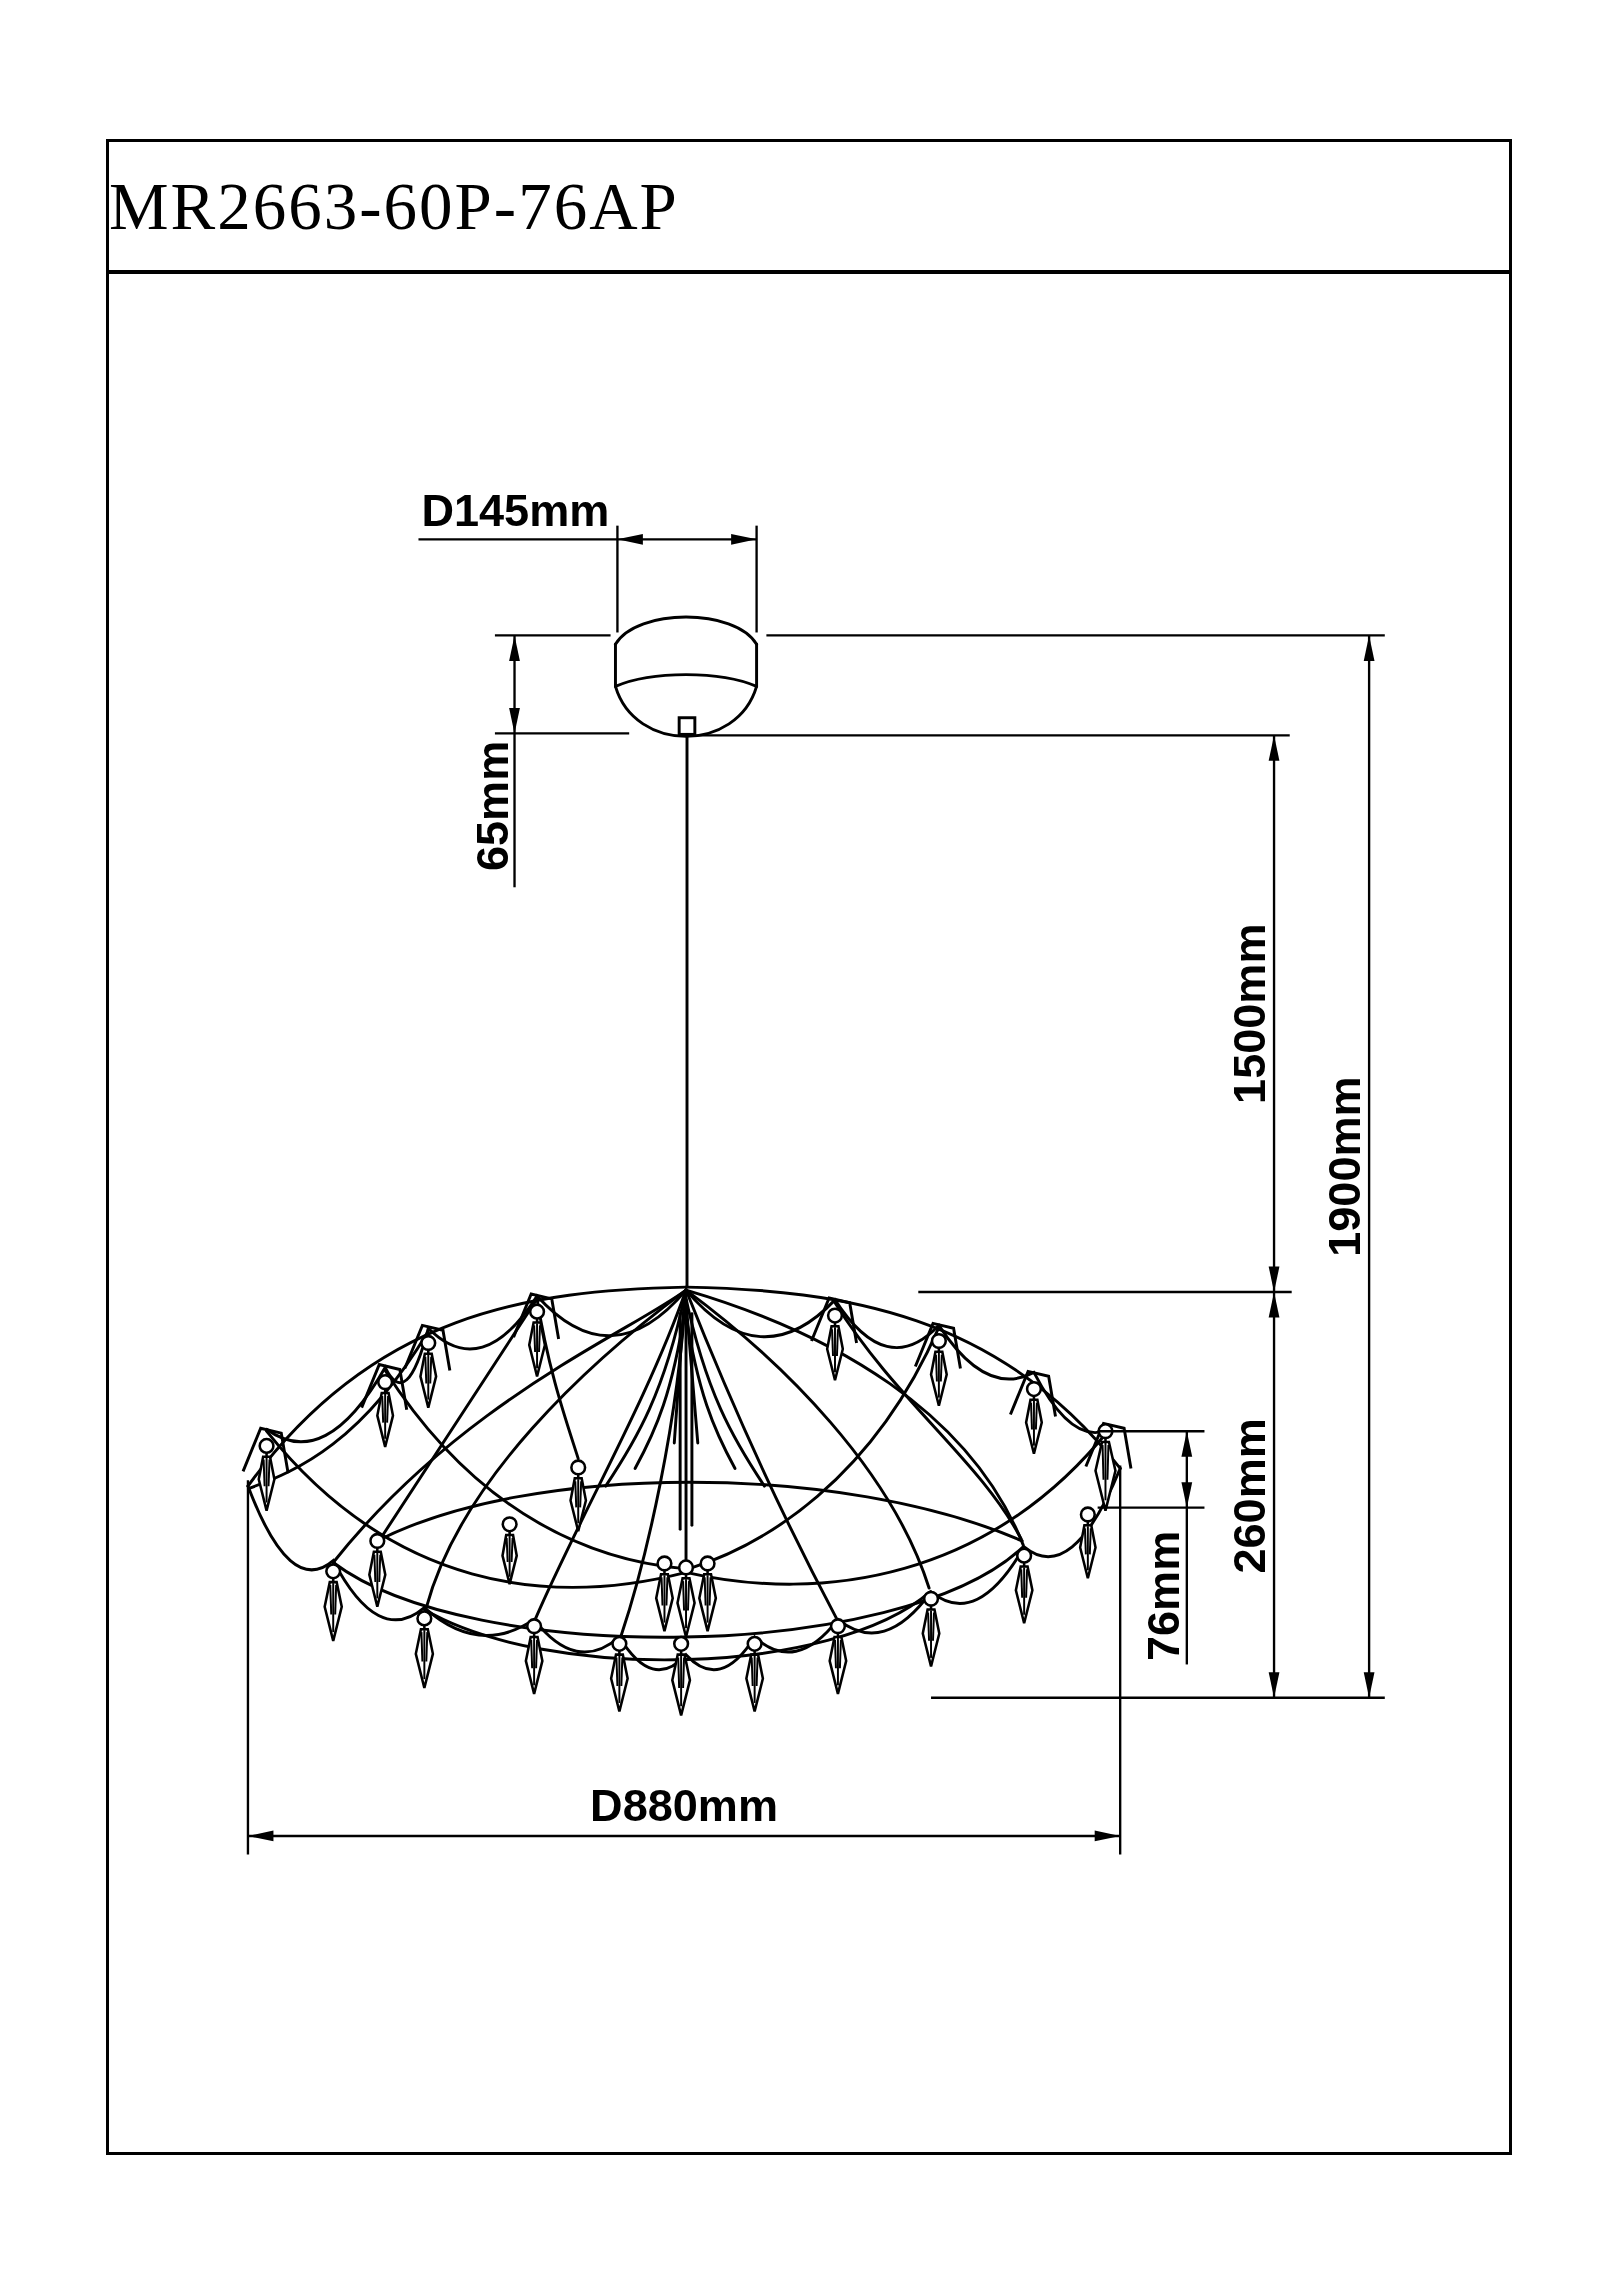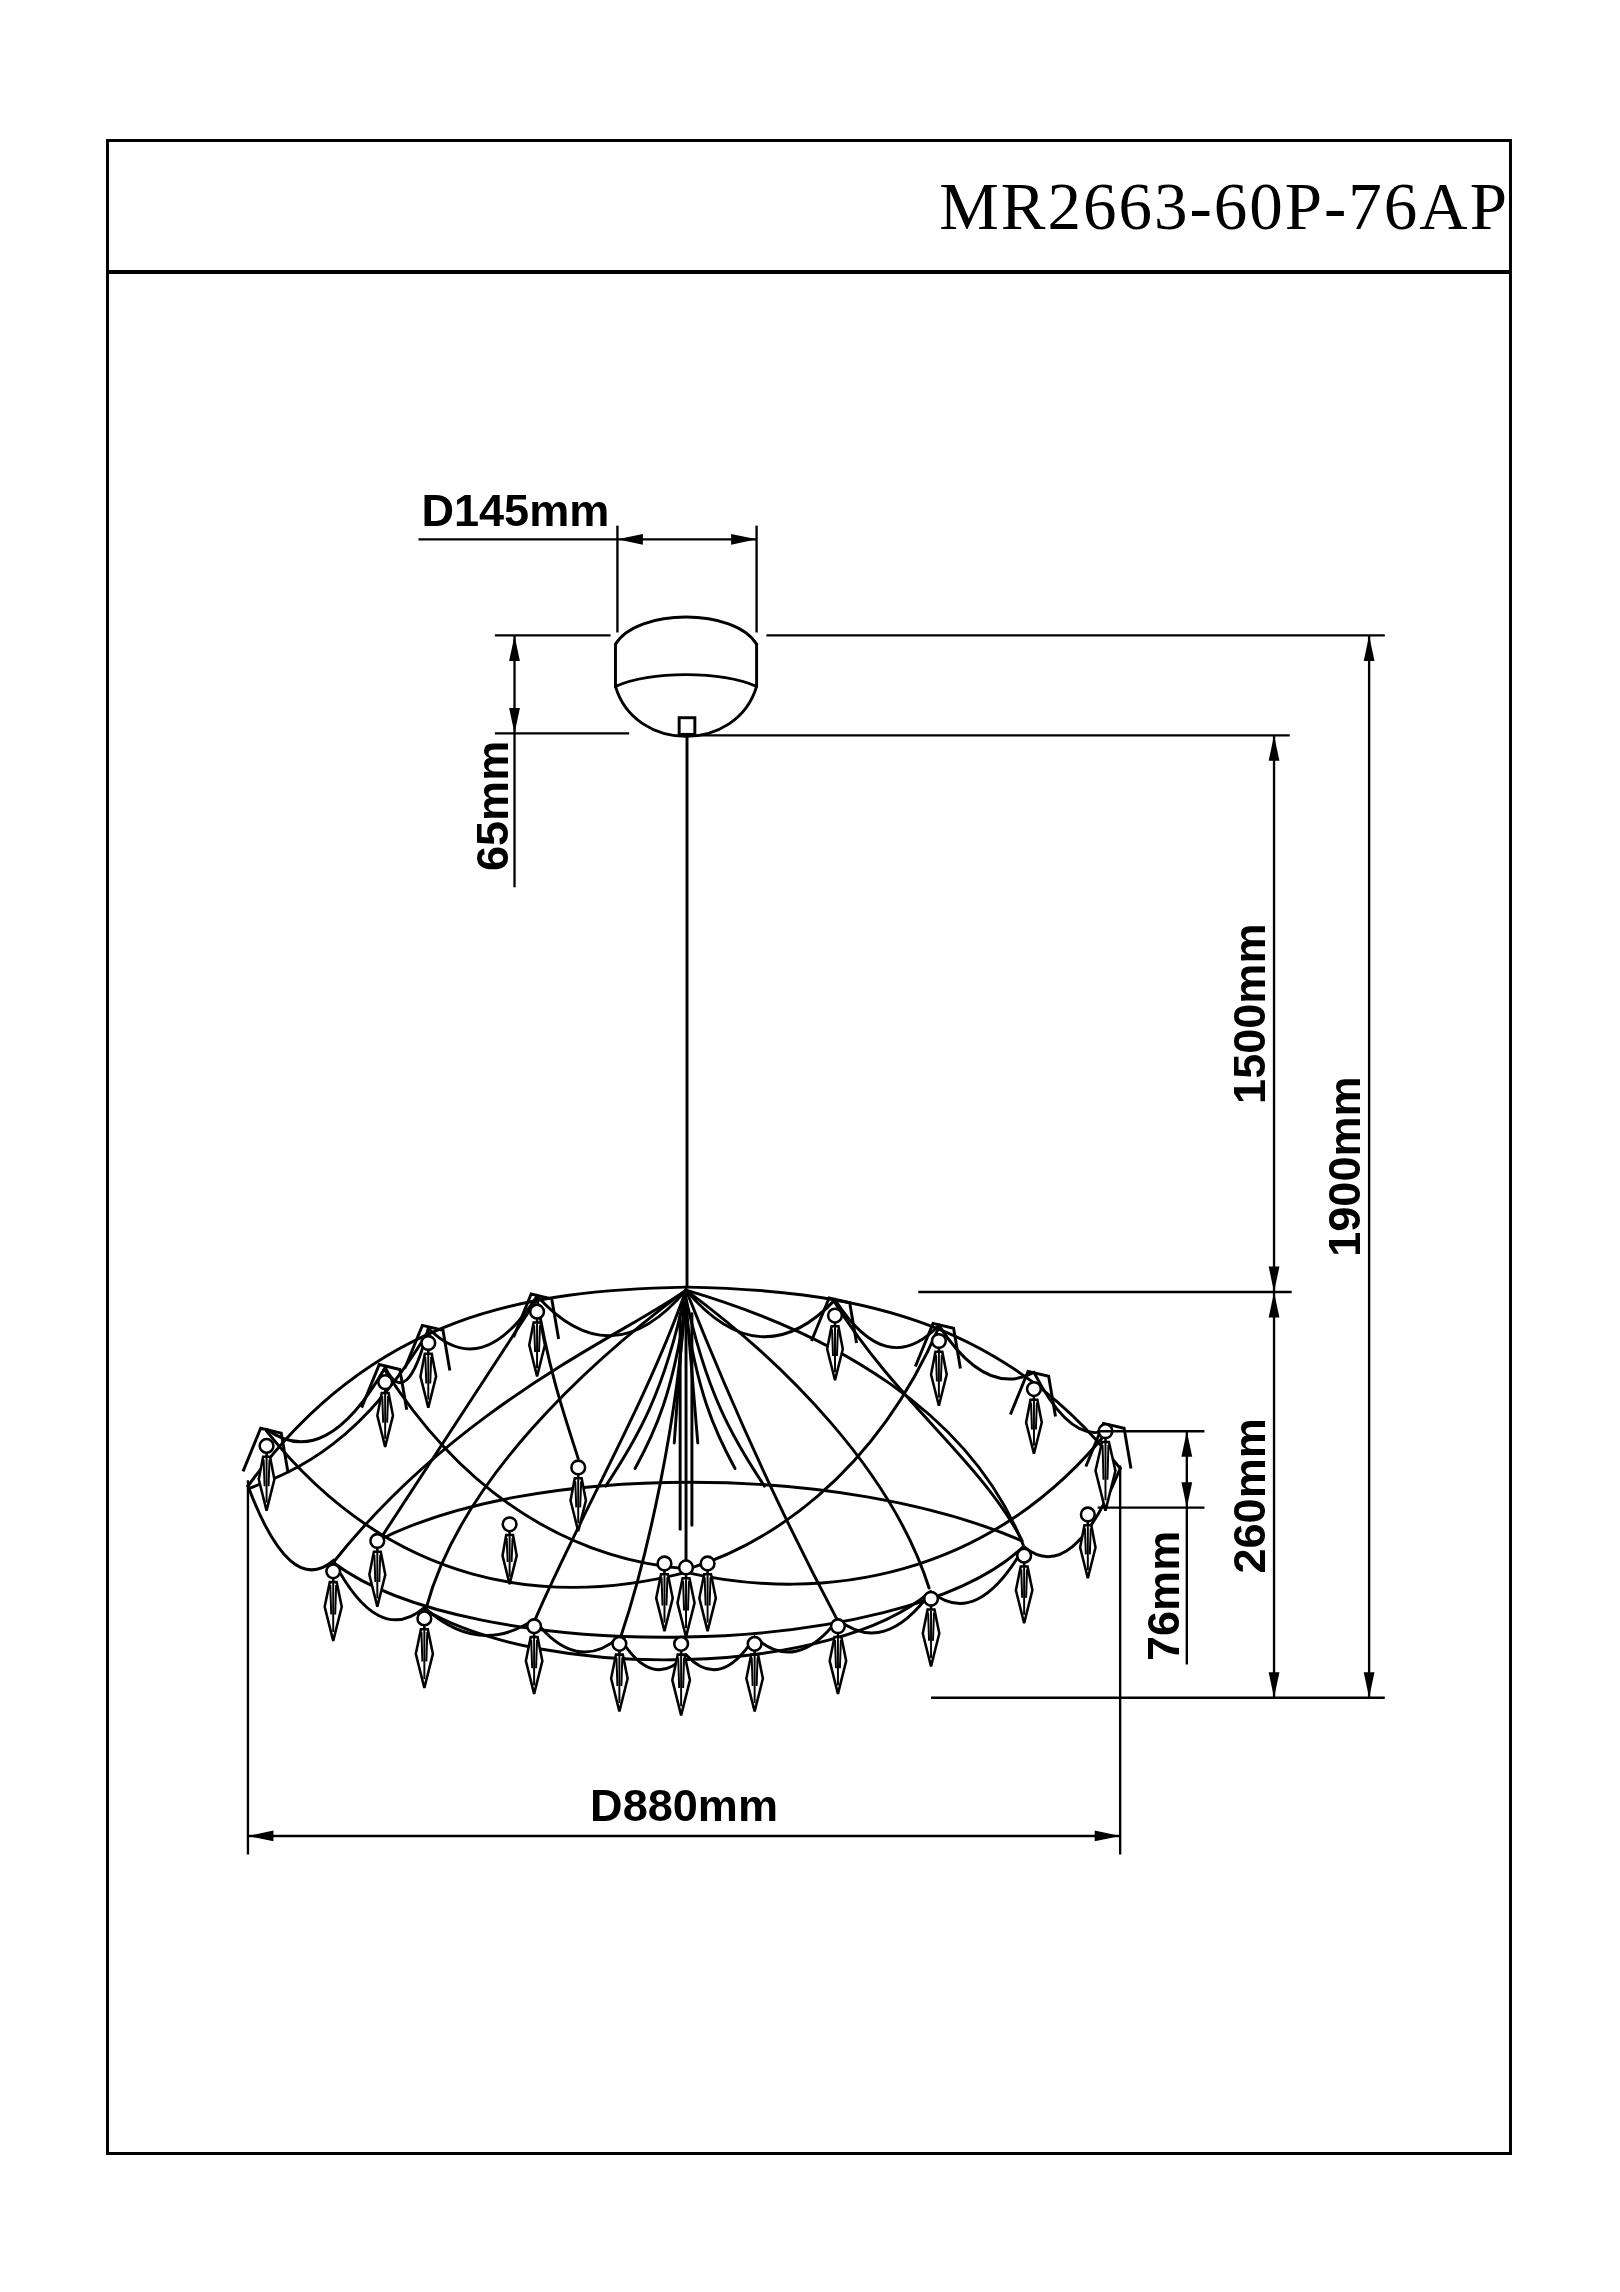--- a/index.html
+++ b/index.html
@@ -14,21 +14,21 @@
     position:absolute;left:106px;top:139px;
     width:1406px;height:2016px;
     border:3.9px solid #000;
     box-sizing:border-box;
     background:#fff;
   }
   .title-block{
     position:absolute;left:0;top:0;width:100%;height:132px;
     border-bottom:4.9px solid #000;
     box-sizing:border-box;
-    display:flex;align-items:center;justify-content:flex-end;
+    display:flex;align-items:center;justify-content:flex-start;
   }
   .title-text{
     font-family:"Liberation Serif",serif;
     font-size:67px;
     letter-spacing:2px;
     color:#000;
     white-space:nowrap;
   }
   svg.diagram{position:absolute;left:0;top:0;width:1620px;height:2293px;}
   .dim-label{

